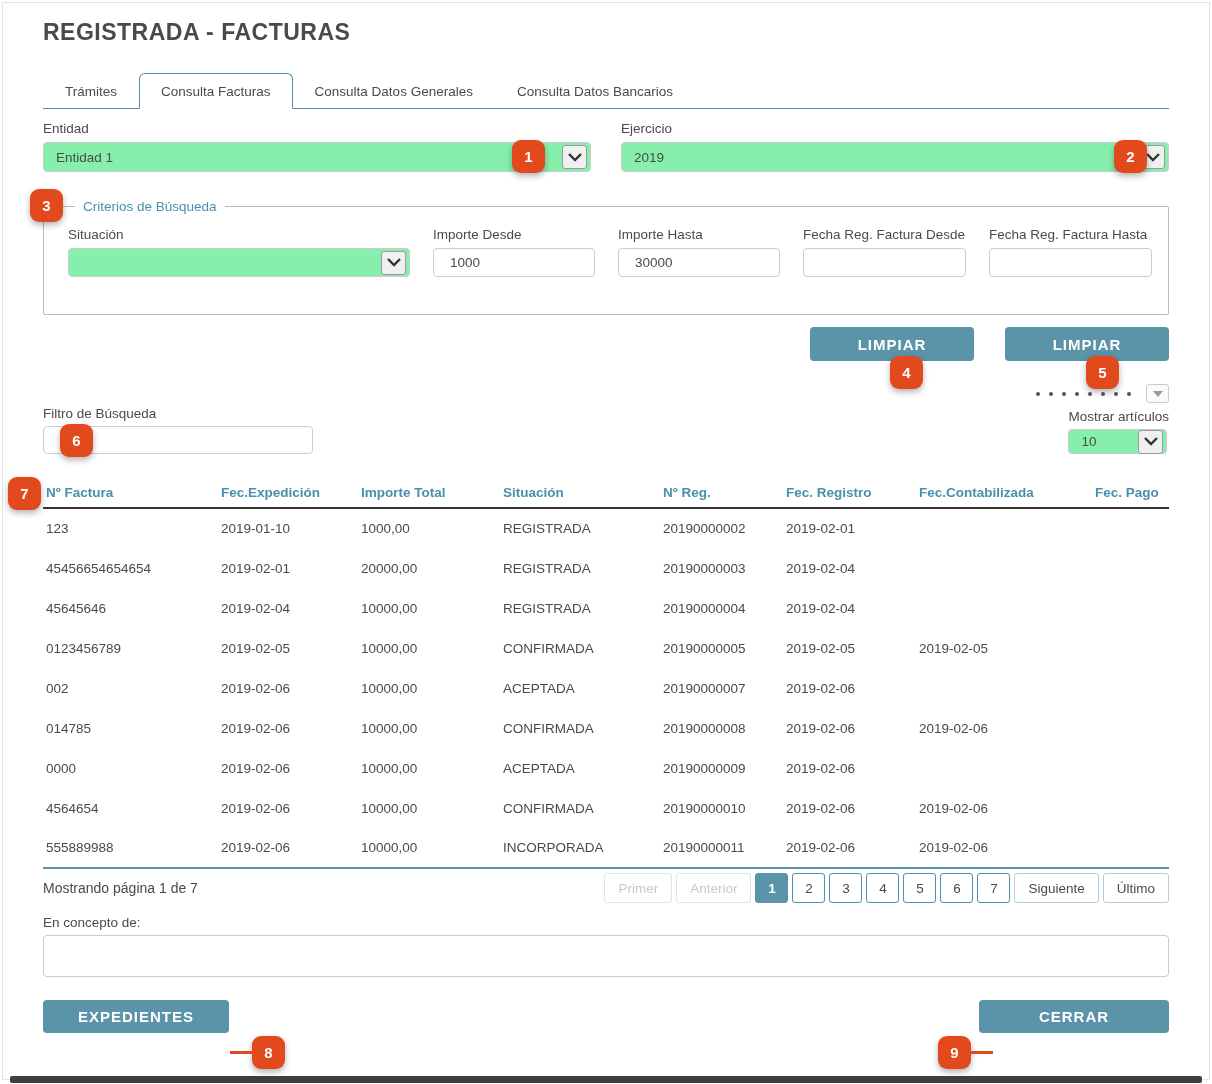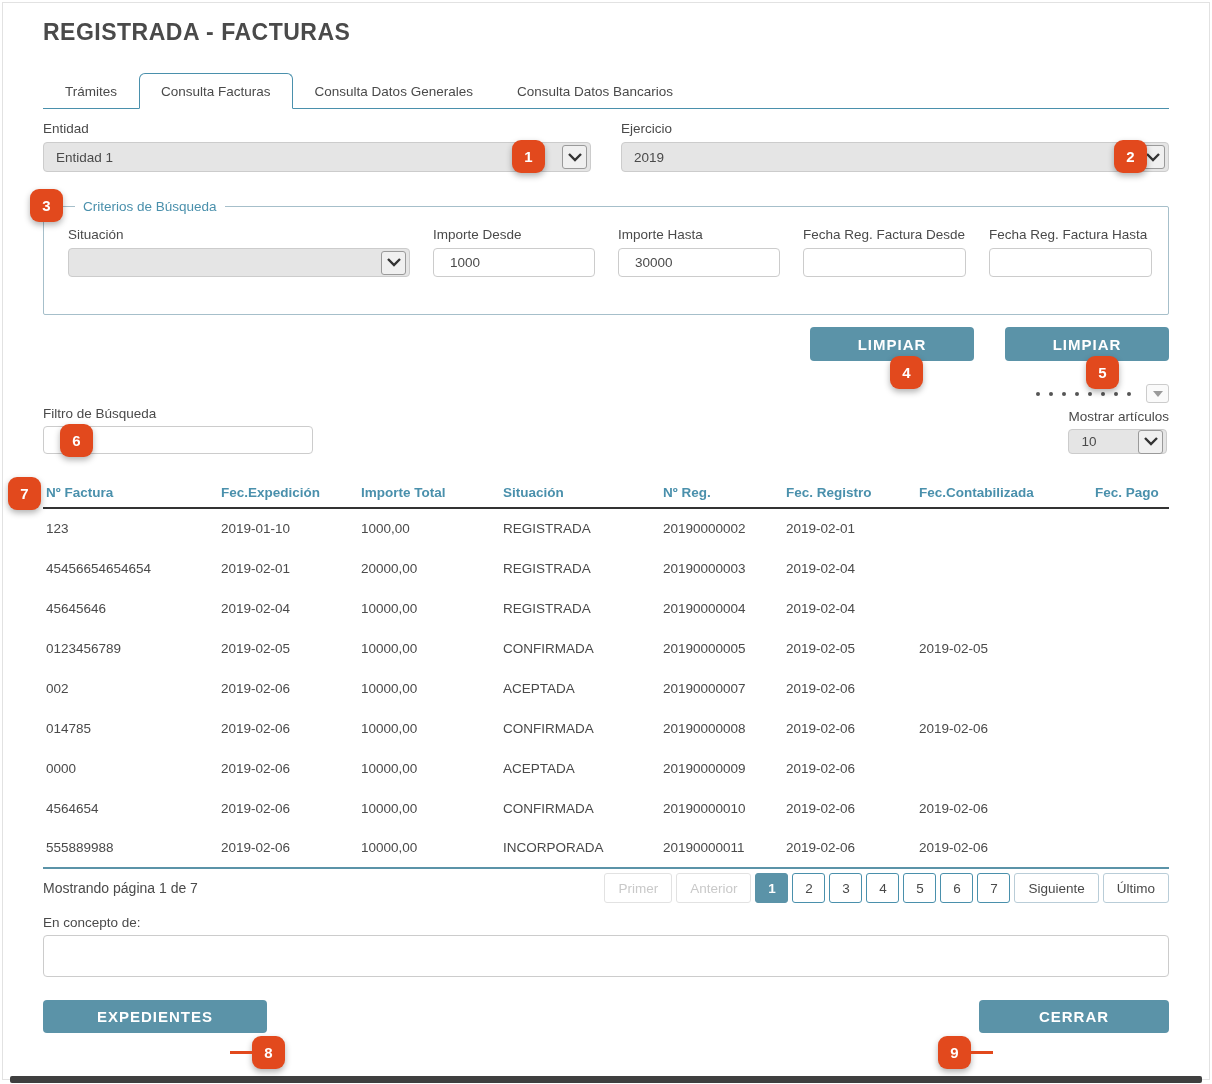--- a/index.html
+++ b/index.html
@@ -35,21 +35,21 @@
   .tab.active{
     background:#fff; border-color:var(--teal); border-radius:6px 6px 0 0;
     border-bottom:1px solid #fff;
   }
   
   label{display:block; font-size:13.5px; color:#4a4a4a; height:14px; line-height:14px;}
   .form-row{margin-top:13px; height:50px; display:flex; gap:30px;}
   .form-col{flex:1;}
   .selectbox{
     margin-top:6px; height:30px; border:1px solid var(--border); border-radius:4px;
-    background:#e5e5e5; display:flex; align-items:center; padding:0 3px 0 12px;
+    background:#86efac; display:flex; align-items:center; padding:0 3px 0 12px;
     font-size:13.5px; cursor:pointer;
   }
   .selectbox .val{flex:1; overflow:hidden; white-space:nowrap;}
   .arrowbox{
     width:25px; height:24px; border:1px solid #9a9a9a; border-radius:3px;
     background:#f0f0f0; display:flex; align-items:center; justify-content:center;
     flex:none;
   }
   .arrowbox svg{display:block;}
   input[type=text], textarea{
@@ -110,21 +110,21 @@
   }
   .pg.num{padding:0;}
   .pg.disabled{color:#c9c9c9; border-color:#e2e2e2; cursor:default;}
   .pg.active{background:var(--accent); border-color:var(--accent); color:#fff; font-weight:bold;}
   .pg.nav{border-color:#b9cdd8;}
   
   .concepto{margin-top:13px;}
   .concepto textarea{margin-top:5px; width:100%; height:42px; resize:none; padding:8px 10px;}
   
   .footer{margin-top:19px; height:33px; display:flex; justify-content:space-between;}
-  .btn.exped{width:224px; height:33px;}
+  .btn.exped{width:186px; height:33px;}
   .btn.cerrar{width:190px; height:33px;}
   
   .overlay{position:absolute; inset:0; pointer-events:none; z-index:10;}
   .callout{
     position:absolute; width:33px; height:33px; background:var(--badge); color:#fff;
     border-radius:9px; display:flex; align-items:center; justify-content:center;
     font-size:15px; font-weight:bold; box-shadow:0 3px 6px rgba(0,0,0,.3);
   }
   .cline{position:absolute; height:3px; background:var(--badge);}
   .co1{left:512px; top:140px;} .co2{left:1114px; top:140px;}

